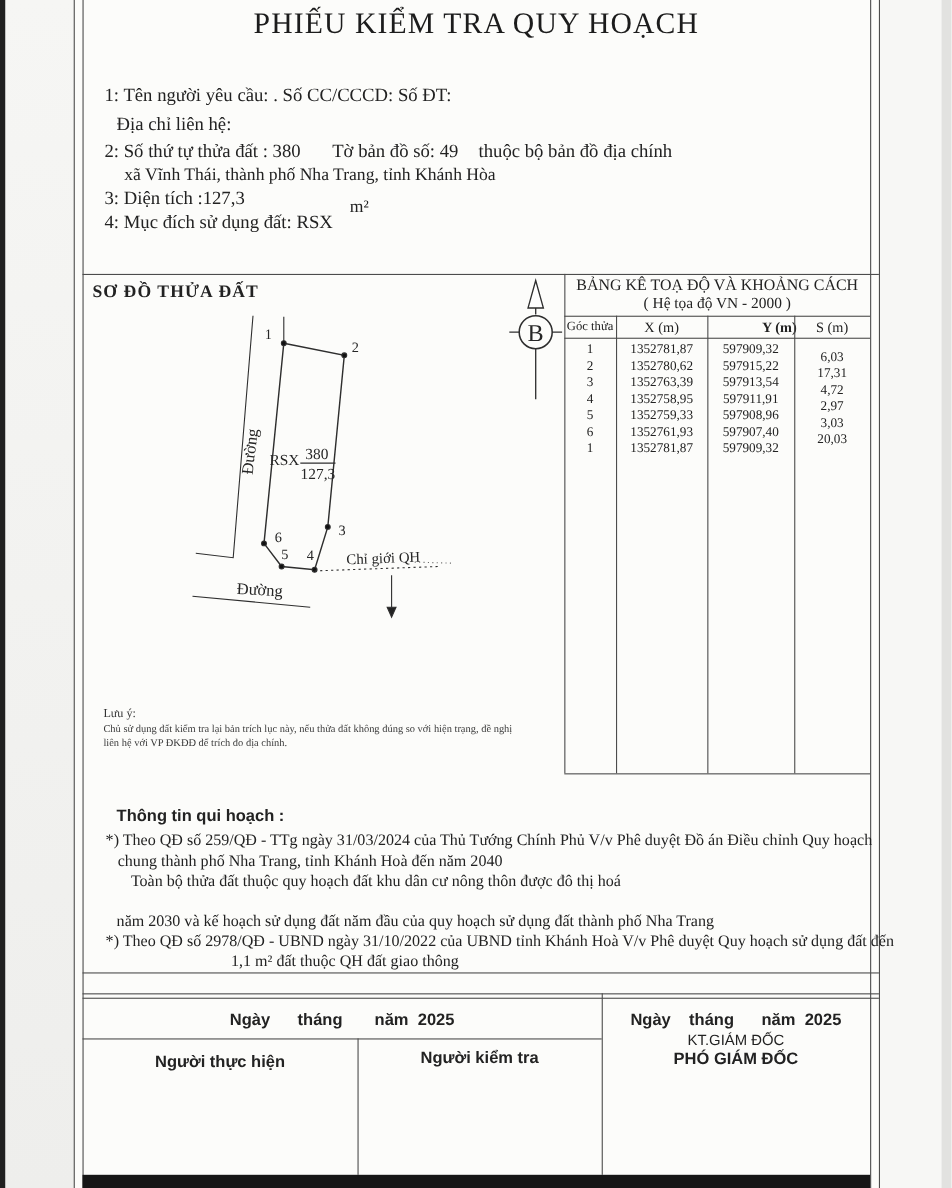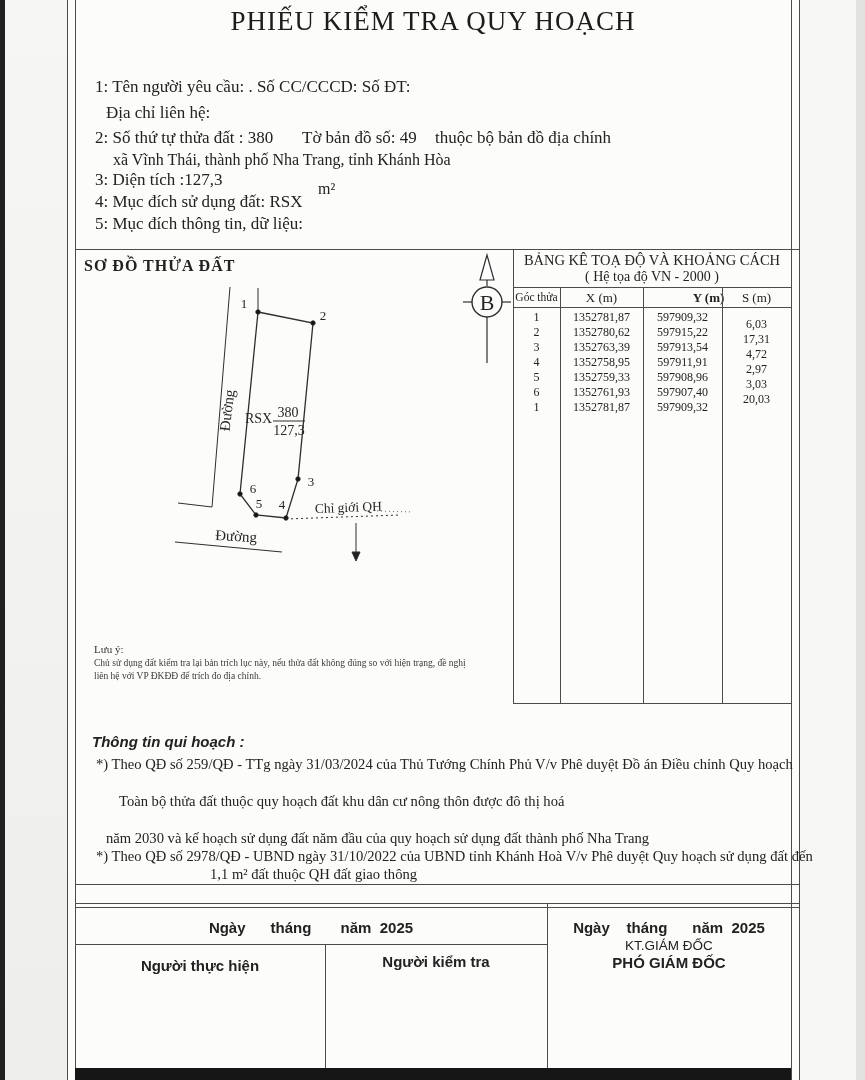--- a/index.html
+++ b/index.html
@@ -35,21 +35,20 @@
 
   <div class="abs" style="left:95px;top:77px;font-size:17px;">1: Tên người yêu cầu: . Số CC/CCCD:  Số ĐT:</div>
   <div class="abs" style="left:106px;top:103px;font-size:17px;">Địa chỉ liên hệ:</div>
   <div class="abs" style="left:95px;top:128px;font-size:17px;">2: Số thứ tự thửa đất : 380</div>
   <div class="abs" style="left:302px;top:128px;font-size:17px;">Tờ bản đồ số: 49</div>
   <div class="abs" style="left:435px;top:128px;font-size:17px;">thuộc bộ bản đồ địa chính</div>
   <div class="abs" style="left:113px;top:151px;font-size:16px;">xã Vĩnh Thái, thành phố Nha Trang, tỉnh Khánh Hòa</div>
   <div class="abs" style="left:95px;top:170px;font-size:17px;">3: Diện tích :127,3</div>
   <div class="abs" style="left:270px;top:180px;font-size:16px;margin-left:48px;">m²</div>
   <div class="abs" style="left:95px;top:192px;font-size:17px;">4: Mục đích sử dụng đất:  RSX</div>
-  <div class="abs" style="left:95px;top:214px;font-size:17px;">5: Mục đích thông tin, dữ liệu:</div>
 
   <div class="abs hline" style="left:75px;top:249px;width:724px;"></div>
   <div class="abs vline" style="left:513px;top:249px;height:454px;"></div>
 
   <div class="abs serif" style="left:84px;top:257px;font-size:16px;font-weight:bold;letter-spacing:1px;">SƠ ĐỒ THỬA ĐẤT</div>
 
   <svg class="abs" style="left:77px;top:249px;" width="436" height="454" viewBox="0 0 436 454">
 
     <path d="M181,39 L181,63" fill="none" stroke-width="1"></path>
 
@@ -142,22 +141,23 @@
       <div class="trow">2,97</div>
       <div class="trow">3,03</div>
       <div class="trow">20,03</div>
     </div>
   <div class="abs hline" style="left:513px;top:703px;width:278px;"></div>
 
   <div class="abs serif" style="left:94px;top:643px;font-size:11px;color:#333;">Lưu ý:</div>
   <div class="abs serif" style="left:94px;top:658px;font-size:9.5px;color:#3a3a3a;">Chủ sử dụng đất kiểm tra lại bản trích lục này, nếu thửa đất không đúng so với hiện trạng, đề nghị</div>
   <div class="abs serif" style="left:94px;top:671px;font-size:9.5px;color:#3a3a3a;">liên hệ với VP ĐKĐĐ để trích đo địa chính.</div>
 
-  <div class="abs sans" style="left:92px;top:733px;font-size:15px;font-weight:bold;font-style:italic;">Thông tin qui hoạch :</div>
+  <div class="abs sans" style="left:106px;top:733px;font-size:15px;font-weight:bold;">Thông tin qui hoạch :</div>
   <div class="abs serif" style="left:96px;top:756px;font-size:14.6px;">*) Theo QĐ số 259/QĐ - TTg ngày 31/03/2024 của Thủ Tướng Chính Phủ V/v Phê duyệt Đồ án Điều chỉnh Quy hoạch</div>
+  <div class="abs serif" style="left:107px;top:775px;font-size:14.6px;">chung thành phố Nha Trang, tỉnh Khánh Hoà đến năm 2040</div>
   <div class="abs serif" style="left:119px;top:793px;font-size:14.6px;">Toàn bộ thửa đất thuộc quy hoạch đất khu dân cư nông thôn được đô thị hoá</div>
   <div class="abs serif" style="left:96px;top:812px;font-size:14.6px;margin-top:36px;">*) Theo QĐ số 2978/QĐ - UBND ngày 31/10/2022 của UBND tỉnh Khánh Hoà V/v Phê duyệt Quy hoạch sử dụng đất đến</div>
   <div class="abs serif" style="left:106px;top:830px;font-size:14.6px;">năm 2030 và kế hoạch sử dụng đất năm đầu của quy hoạch sử dụng đất thành phố Nha Trang</div>
   <div class="abs serif" style="left:210px;top:866px;font-size:14.6px;">1,1 m² đất thuộc QH đất giao thông</div>
   <div class="abs hline" style="left:75px;top:884px;width:724px;"></div>
 
   <div class="abs hline" style="left:75px;top:903px;width:724px;"></div>
   <div class="abs hline" style="left:75px;top:907px;width:724px;"></div>
   <div class="abs sans center pre" style="left:75px;top:919px;width:472px;font-size:15px;font-weight:bold;">Ngày      tháng       năm  2025</div>
   <div class="abs hline" style="left:75px;top:944px;width:472px;"></div>

